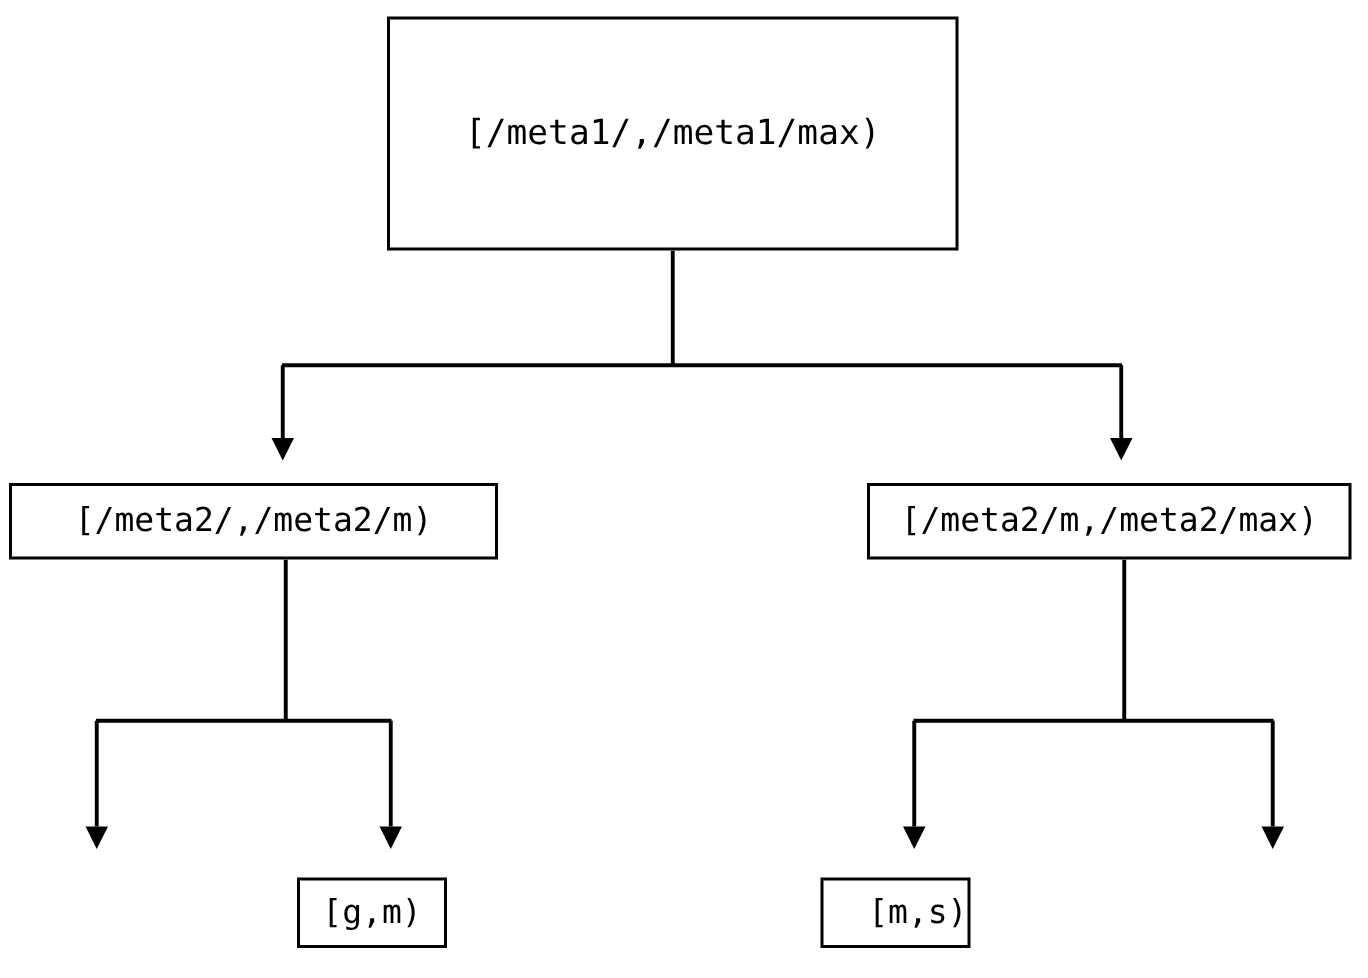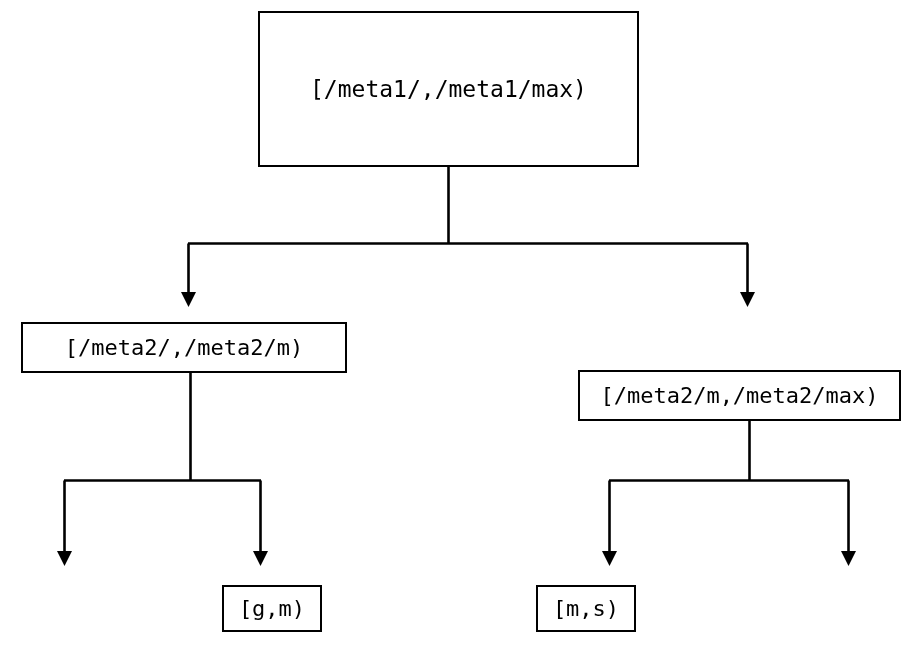--- a/index.html
+++ b/index.html
@@ -46,53 +46,53 @@
   #node-root {
     left: 258px;
     top: 11px;
     width: 381px;
     height: 156px;
   }
   #node-root .node-label { font-size: 23px; }
 
   
   #node-meta2-low {
-    left: 21px;
+    left: 6px;
     top: 322px;
     width: 326px;
     height: 51px;
   }
   #node-meta2-high {
     left: 578px;
     top: 322px;
     width: 323px;
     height: 51px;
-    margin-top: 48px;
   }
   #node-meta2-low .node-label,
   #node-meta2-high .node-label { font-size: 22px; }
 
   
   #node-leaf-ag {
     left: 8px;
     top: 585px;
     width: 100px;
     height: 47px;
   }
   #node-leaf-gm {
-    left: 222px;
+    left: 198px;
     top: 585px;
     width: 100px;
     height: 47px;
   }
   #node-leaf-ms {
-    left: 536px;
+    left: 547px;
     top: 585px;
     width: 100px;
     height: 47px;
+    justify-content: flex-end;
   }
   #node-leaf-smax {
     left: 779px;
     top: 585px;
     width: 116px;
     height: 47px;
   }
   #node-leaf-ag .node-label,
   #node-leaf-gm .node-label,
   #node-leaf-ms .node-label,

